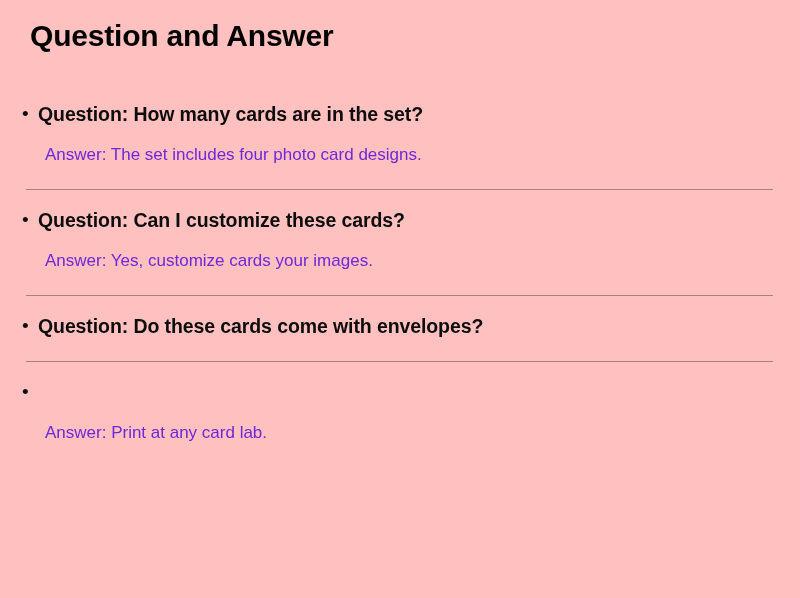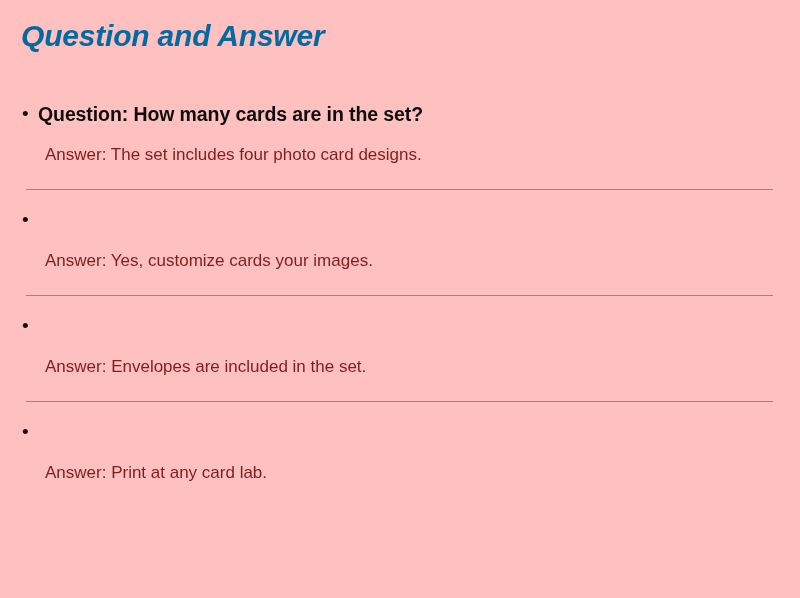--- a/index.html
+++ b/index.html
@@ -16,28 +16,27 @@
   .slide {
     width: 800px;
     height: 598px;
     box-sizing: border-box;
     padding: 0;
     position: relative;
     background: #FFC0C0;
   }
   .page-title {
     position: absolute;
-    left: 21px;
+    left: 30px;
     top: 18px;
     font-size: 30px;
     font-weight: bold;
-    color: #0369a1;
+    color: #000000;
     letter-spacing: -0.2px;
     line-height: 1.2;
-    font-style: italic;
   }
   .qa-list {
     position: absolute;
     left: 0;
     top: 84px;
     width: 800px;
     margin: 0;
     padding: 0;
     list-style: none;
   }
@@ -65,21 +64,21 @@
     font-weight: bold;
     color: #0d0d0d;
     line-height: 26px;
     letter-spacing: -0.1px;
     text-align: center;
   }
   .qa-answer {
     margin-left: 45px;
     margin-top: 16px;
     font-size: 17px;
-    color: #7f1d1d;
+    color: #6d28d9;
     line-height: 24px;
   }
   .divider {
     margin-left: 26px;
     margin-top: 22px;
     width: 747px;
     height: 1px;
     background: #8a6a6a;
     opacity: 0.75;
   }
@@ -98,30 +97,31 @@
         <span class="bullet">•</span>
         <span class="qa-question">Question: How many cards are in the set?</span>
       </div>
       <div class="qa-answer">Answer: The set includes four photo card designs.</div>
       <div class="divider"></div>
     </li>
 
     <li class="qa-item">
       <div class="qa-question-row">
         <span class="bullet">•</span>
+        <span class="qa-question">Question: Can I customize these cards?</span>
       </div>
       <div class="qa-answer">Answer: Yes, customize cards your images.</div>
       <div class="divider"></div>
     </li>
 
     <li class="qa-item">
       <div class="qa-question-row">
         <span class="bullet">•</span>
+        <span class="qa-question">Question: Do these cards come with envelopes?</span>
       </div>
-      <div class="qa-answer">Answer: Envelopes are included in the set.</div>
       <div class="divider"></div>
     </li>
 
     <li class="qa-item">
       <div class="qa-question-row">
         <span class="bullet">•</span>
       </div>
       <div class="qa-answer">Answer: Print at any card lab.</div>
 
     </li>

